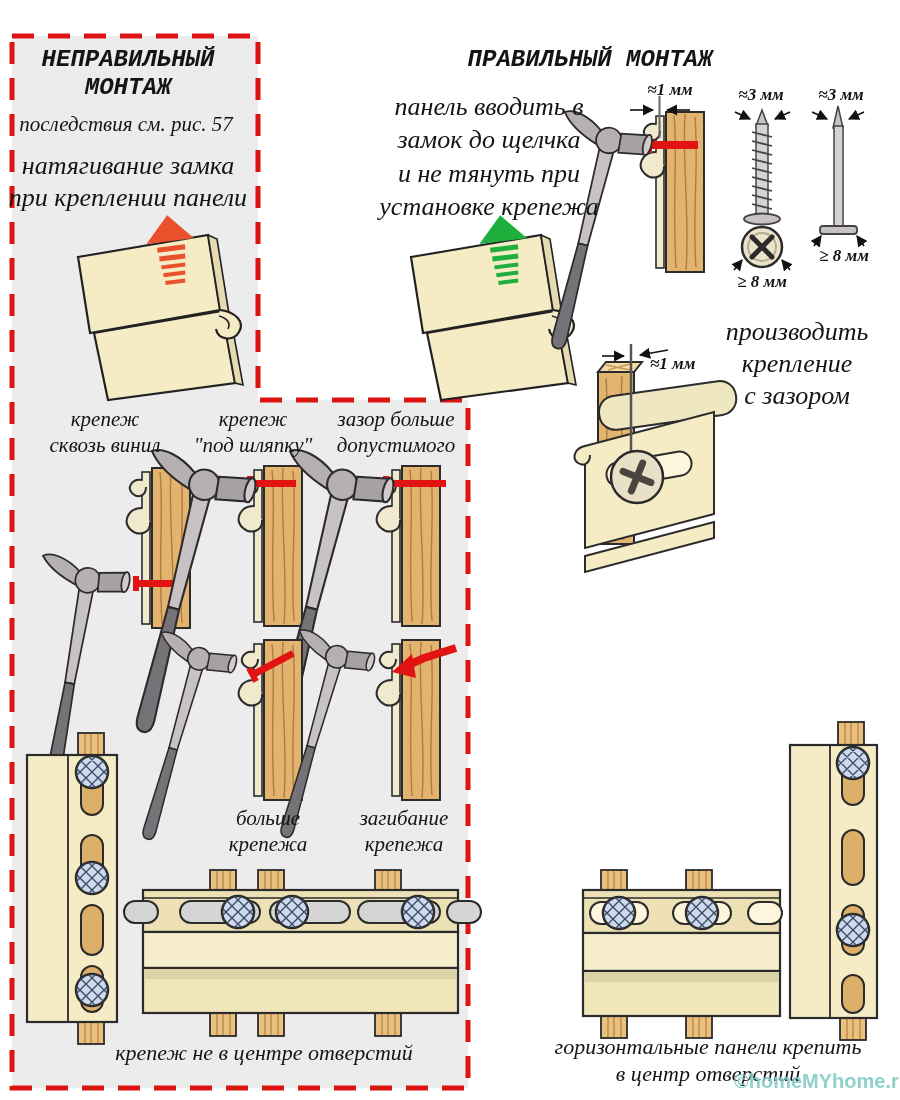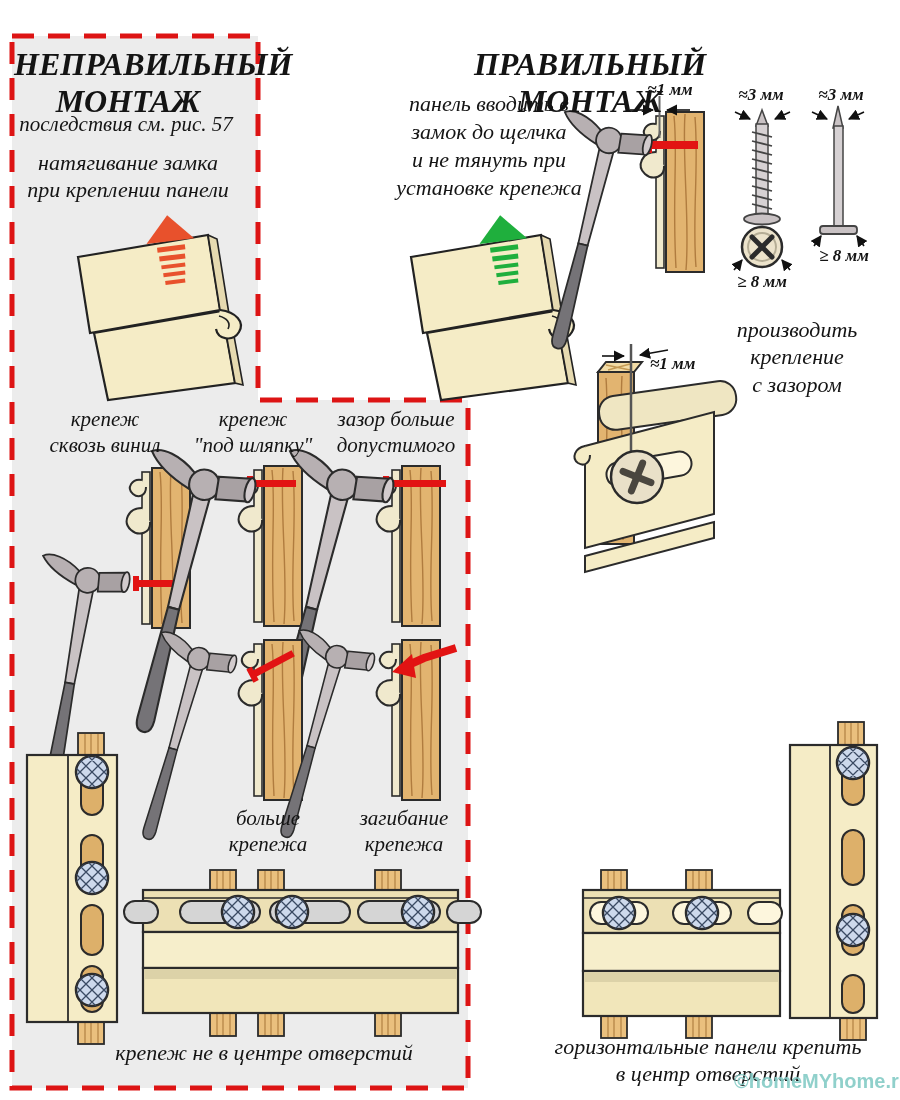--- a/index.html
+++ b/index.html
@@ -1,23 +1,23 @@
 <!DOCTYPE html>
 <html><head>
 <meta charset="utf-8">
 <style>
   html,body{margin:0;padding:0;background:#fff;}
   #stage{position:relative;width:900px;height:1100px;background:#ffffff;overflow:hidden;
          font-family:"Liberation Serif","DejaVu Serif",serif;}
   svg.canvas{position:absolute;left:0;top:0;}
   .t{position:absolute;font-style:italic;color:#141414;text-align:center;
      white-space:pre-line;line-height:1.22;}
-  .title{font-weight:bold;font-size:32px;line-height:1.15;}
+  .title{font-weight:bold;font-size:24px;line-height:1.15;font-family:Liberation Mono, monospace;}
   .body{font-size:21px;}
-  .body-lg{font-size:22px;}
+  .body-lg{font-size:26px;}
   .small{font-size:17px;font-weight:bold;}
   .caption{font-size:22px;}
   .note-v{line-height:1.17;}
   .watermark{position:absolute;font-family:"Liberation Sans",sans-serif;font-style:normal;
      font-weight:bold;font-size:20px;color:#85ccc6;opacity:.9;text-align:left;}
 </style>
 </head>
 <body>
 
 <div id="stage">

